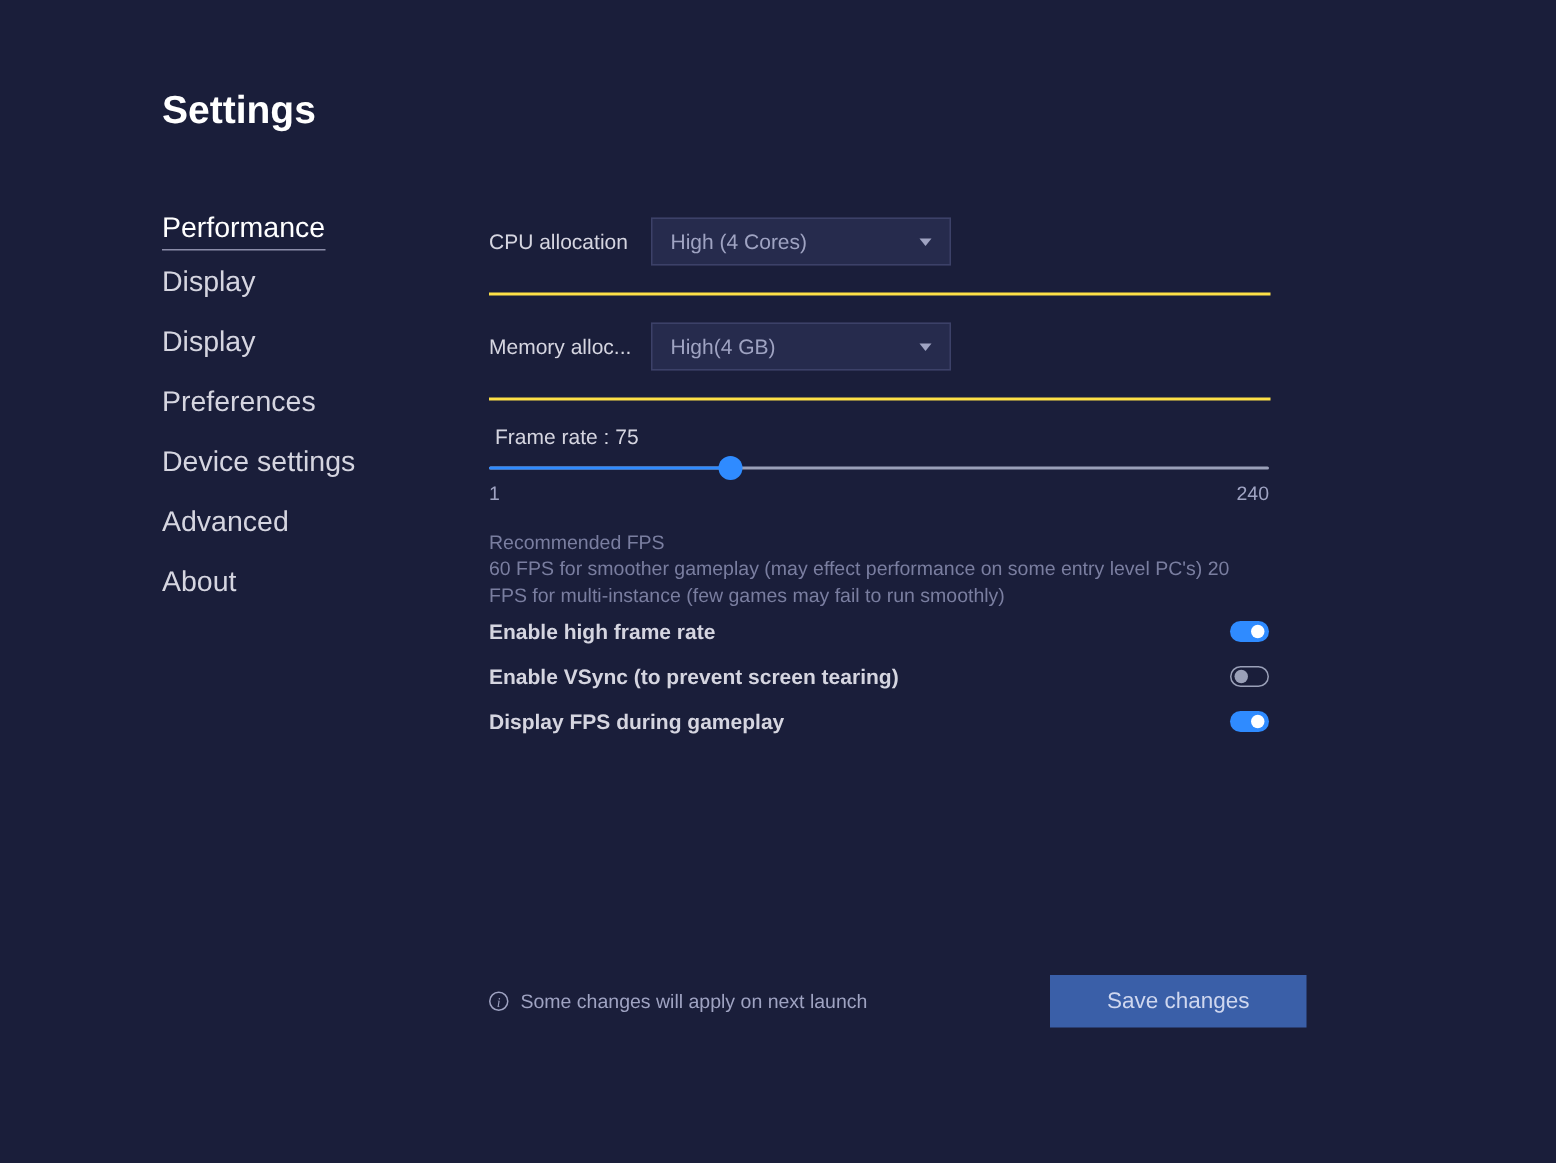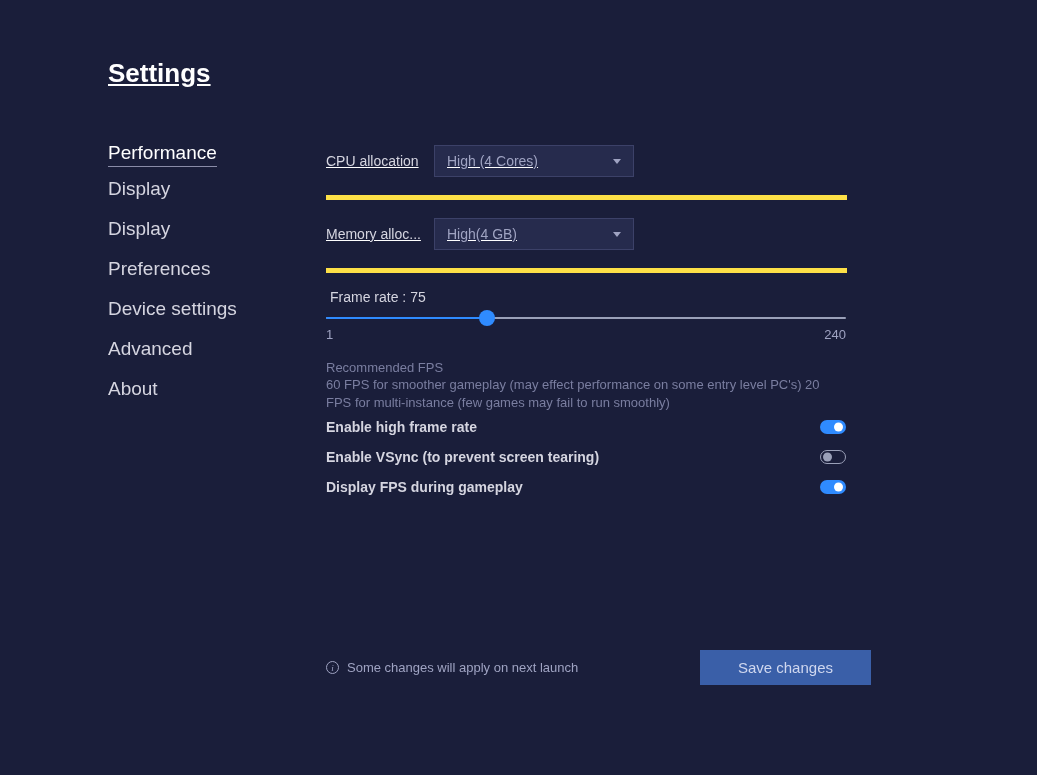--- a/index.html
+++ b/index.html
@@ -16,21 +16,20 @@
       overflow: hidden;
     }
     .container {
       padding: 58px 0 0 108px;
     }
     .page-title {
       font-size: 26px;
       font-weight: 600;
       color: #ffffff;
       margin-bottom: 46px;
-      text-decoration: underline;
     }
     .content {
       display: flex;
     }
     .sidebar {
       width: 188px;
       flex-shrink: 0;
     }
     .sidebar-item {
       font-size: 19px;
@@ -49,24 +48,23 @@
       flex: 1;
       padding-right: 190px;
       padding-left: 30px;
     }
     .row {
       display: flex;
       align-items: center;
       padding: 10px 0;
     }
     .row-divider {
-      border-bottom: 5px solid #fde047;
+      border-bottom: 2px solid #fde047;
       padding-bottom: 18px;
       margin-bottom: 8px;
-      text-decoration: underline;
     }
     .label {
       width: 108px;
       font-size: 14px;
       color: #d5d5e0;
       white-space: nowrap;
       overflow: hidden;
       text-overflow: ellipsis;
     }
     .select {

